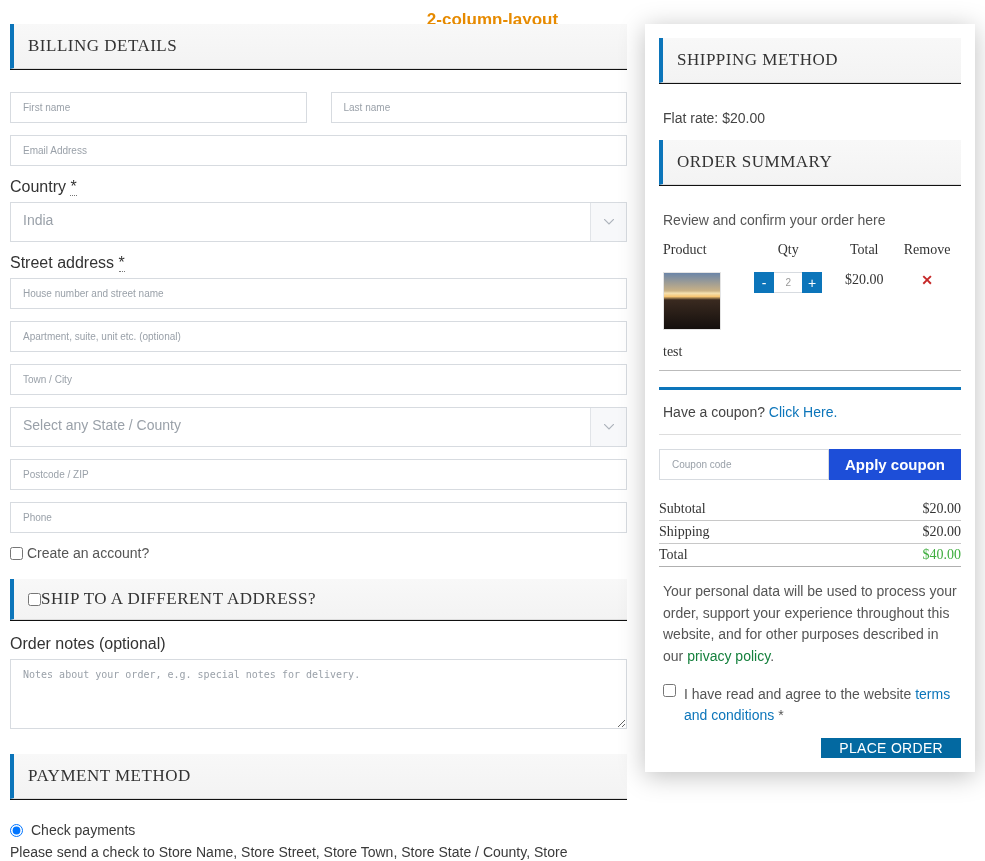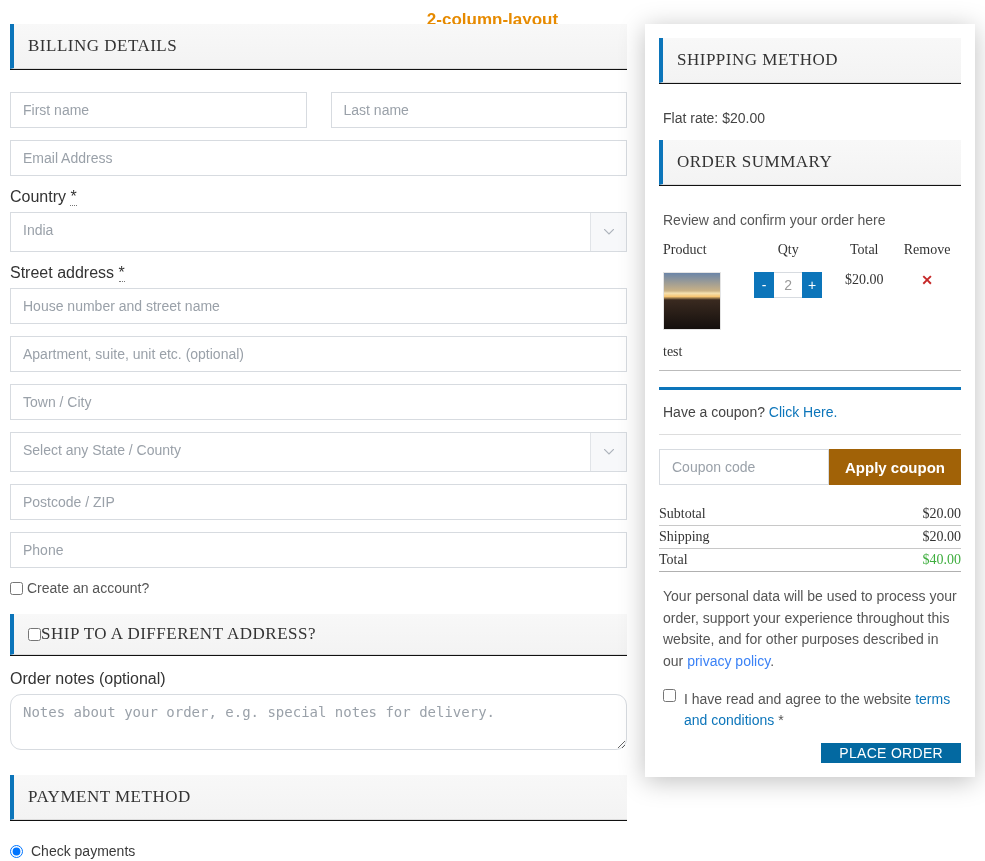--- a/index.html
+++ b/index.html
@@ -23,21 +23,21 @@
   .section-head-ship { padding: 10px 14px; }
   .under-rule { height:1px; background:#666; margin-bottom:14px; }
   .under-rule-top { height:1px; background:#111; margin-bottom:18px; }
 
   .left .section-head + .under-rule-top { margin-bottom: 22px; }
 
   .row2 { display:flex; gap:24px; margin-bottom:12px; }
   .row2 > * { flex:1; }
 
   input[type=text], input[type=email], textarea {
-    width:100%; border:1px solid #d7dbe0; padding:9px 12px; font-size:14px; color:#555; background:#fff;
+    width:100%; border:1px solid #d7dbe0; padding:9px 12px; font-size:10px; color:#555; background:#fff;
   }
   input::placeholder, textarea::placeholder { color:#9aa1a9; }
   .mb { margin-bottom:12px; }
 
   .label { font-size:16px; color:#333; margin-bottom:6px; display:block; }
   .asterisk { border-bottom:1px dotted #777; }
 
   .select {
     border:1px solid #d7dbe0; background:#fff; display:flex; align-items:stretch; height:40px;
   }
@@ -45,21 +45,21 @@
   .select .sel-car {
     width:36px; border-left:1px solid #e1e4e8; background:#f7f8fa; display:flex; align-items:center; justify-content:center; color:#aeb4bc;
   }
   .select .sel-car svg { width:10px; height:6px; }
 
   .chk-line { display:flex; align-items:center; gap:4px; font-size:14px; color:#555; }
   .chk-line input { margin:0; }
   .ship-box { margin-top:18px; }
   .ship-box .section-head-ship { display:flex; align-items:center; font-family: Georgia, serif; text-transform: uppercase; }
 
-  textarea { resize: both; height:56px;border-radius:11px; }
+  textarea { resize: both; height:70px; }
 
   .pay-opt { display:flex; align-items:center; gap:8px; margin-bottom:6px; color:#3a3a3a; }
   .pay-desc { color:#3a3a3a; margin-bottom:20px; }
 
   
   .flatline { padding: 12px 4px 14px; color:#444; }
   .review-txt { color:#555; padding:12px 4px 4px; }
 
   table.cart { width:100%; border-collapse: collapse; }
   table.cart thead th { font-family: Georgia, serif; font-weight:400; color:#333; padding:10px 4px; text-align:left; }
@@ -77,29 +77,29 @@
   .qty input { width:28px; text-align:center; border:1px solid #d7dbe0; border-left:none; border-right:none; color:#999; padding:4px 0; }
   .price-cell { font-family: Georgia, serif; color:#333; text-align:center; }
   .remove-x { color:#c62828; font-weight:700; text-align:center; cursor:pointer; }
   .prod-name-row td { padding:0 4px 10px; font-family: Georgia, serif; color:#333; border-bottom:1px solid #bbb; }
 
   .coupon-bar { border-top:3px solid #0c75ba; margin-top:16px; padding:14px 4px 14px; color:#444; border-bottom:1px solid #ddd; }
   .coupon-bar a { color:#0c75ba; text-decoration:none; }
 
   .coupon-row { display:flex; margin:14px 0 18px; }
   .coupon-row input { flex:1; border:1px solid #d7dbe0; padding:9px 12px; }
-  .coupon-row button { background:#a16207; color:#fff; border:none; padding:0 16px; font-weight:700; font-size:15px; cursor:pointer; }
+  .coupon-row button { background:#1d4ed8; color:#fff; border:none; padding:0 16px; font-weight:700; font-size:15px; cursor:pointer; }
 
   .totals { width:100%; }
   .totals .trow { display:flex; justify-content:space-between; padding:3px 0; font-family: Georgia, serif; color:#333; border-bottom:1px solid #c8c8c8; }
   .totals .trow:last-child { border-bottom:1px solid #b0b0b0; }
   .totals .grand .val { color:#3fae3f; }
 
   .privacy-note { color:#555; padding:14px 4px 4px; line-height:1.55; }
-  .privacy-note a { color:#3b82f6; text-decoration:none; }
+  .privacy-note a { color:#15803d; text-decoration:none; }
 
   .agree { display:flex; gap:8px; align-items:flex-start; padding:12px 4px 0; color:#555; line-height:1.5; }
   .agree a { color:#0c75ba; text-decoration:none; }
 
   .place-row { text-align:right; margin-top:12px; }
   .place-row button {
     background:#0369a1; color:#fff; border:none; padding:2px 18px; font-weight:400; font-size:14px; cursor:pointer; letter-spacing:.3px;
   }
 </style>
 </head>

